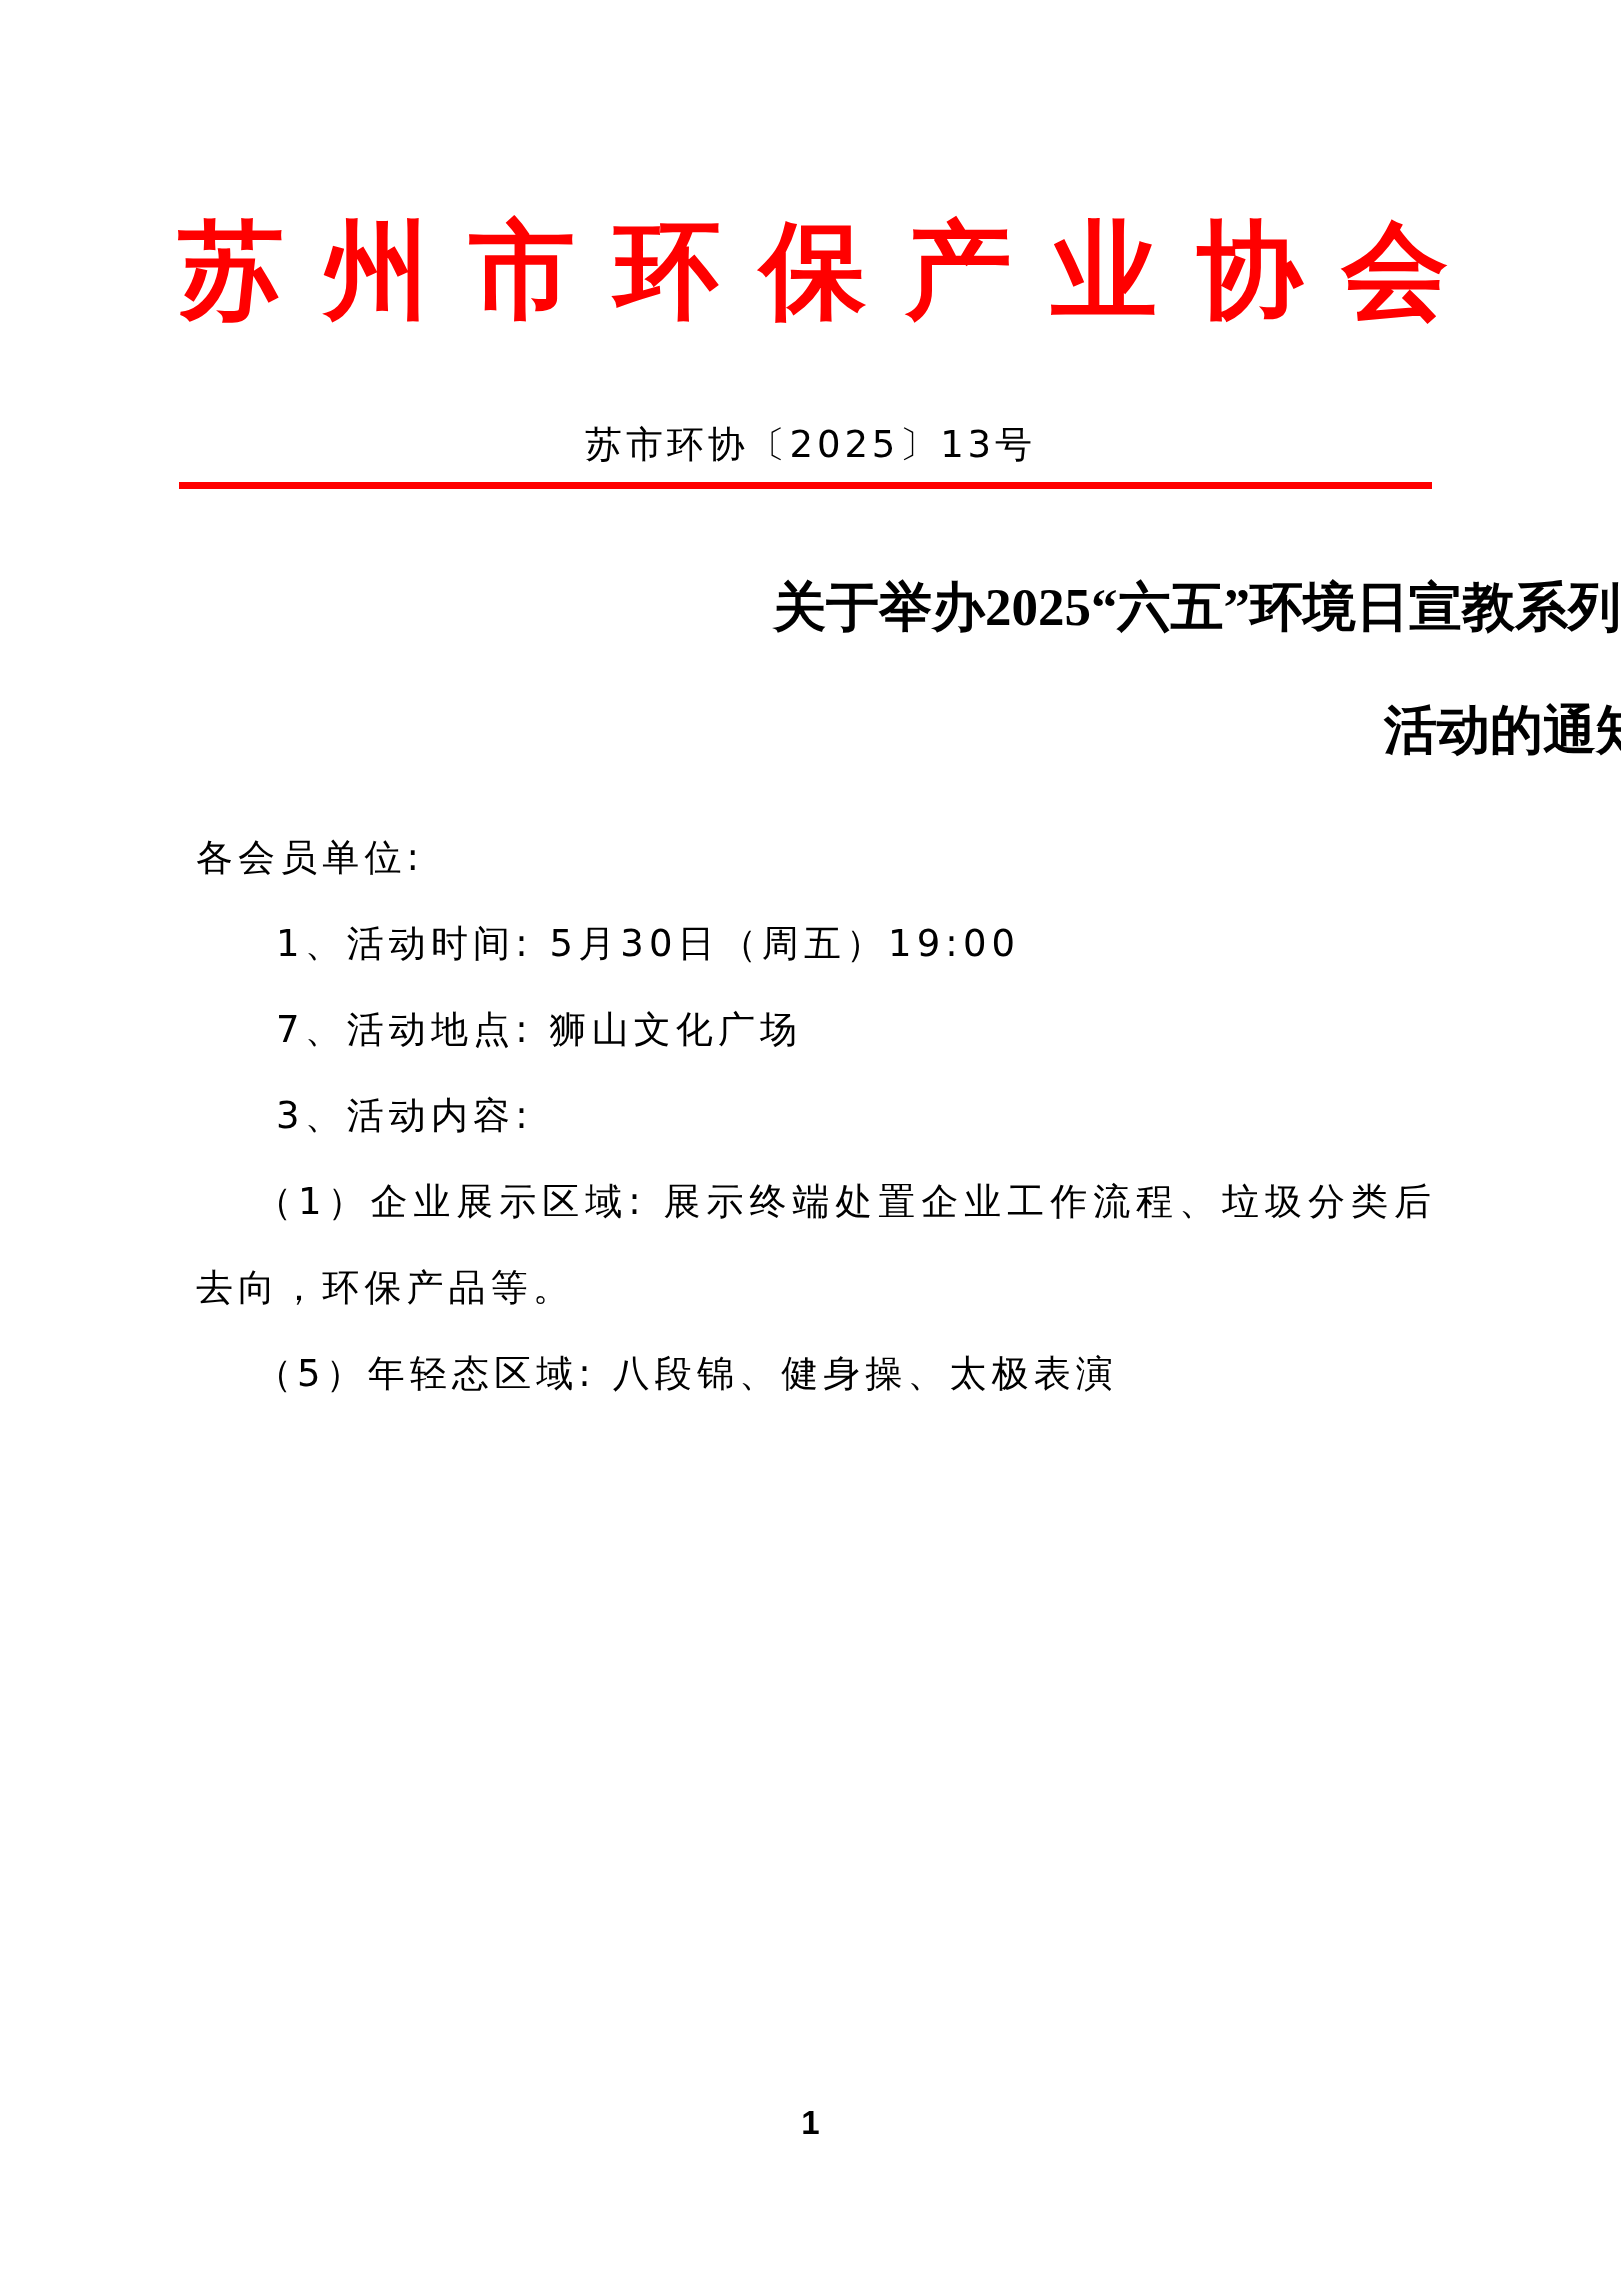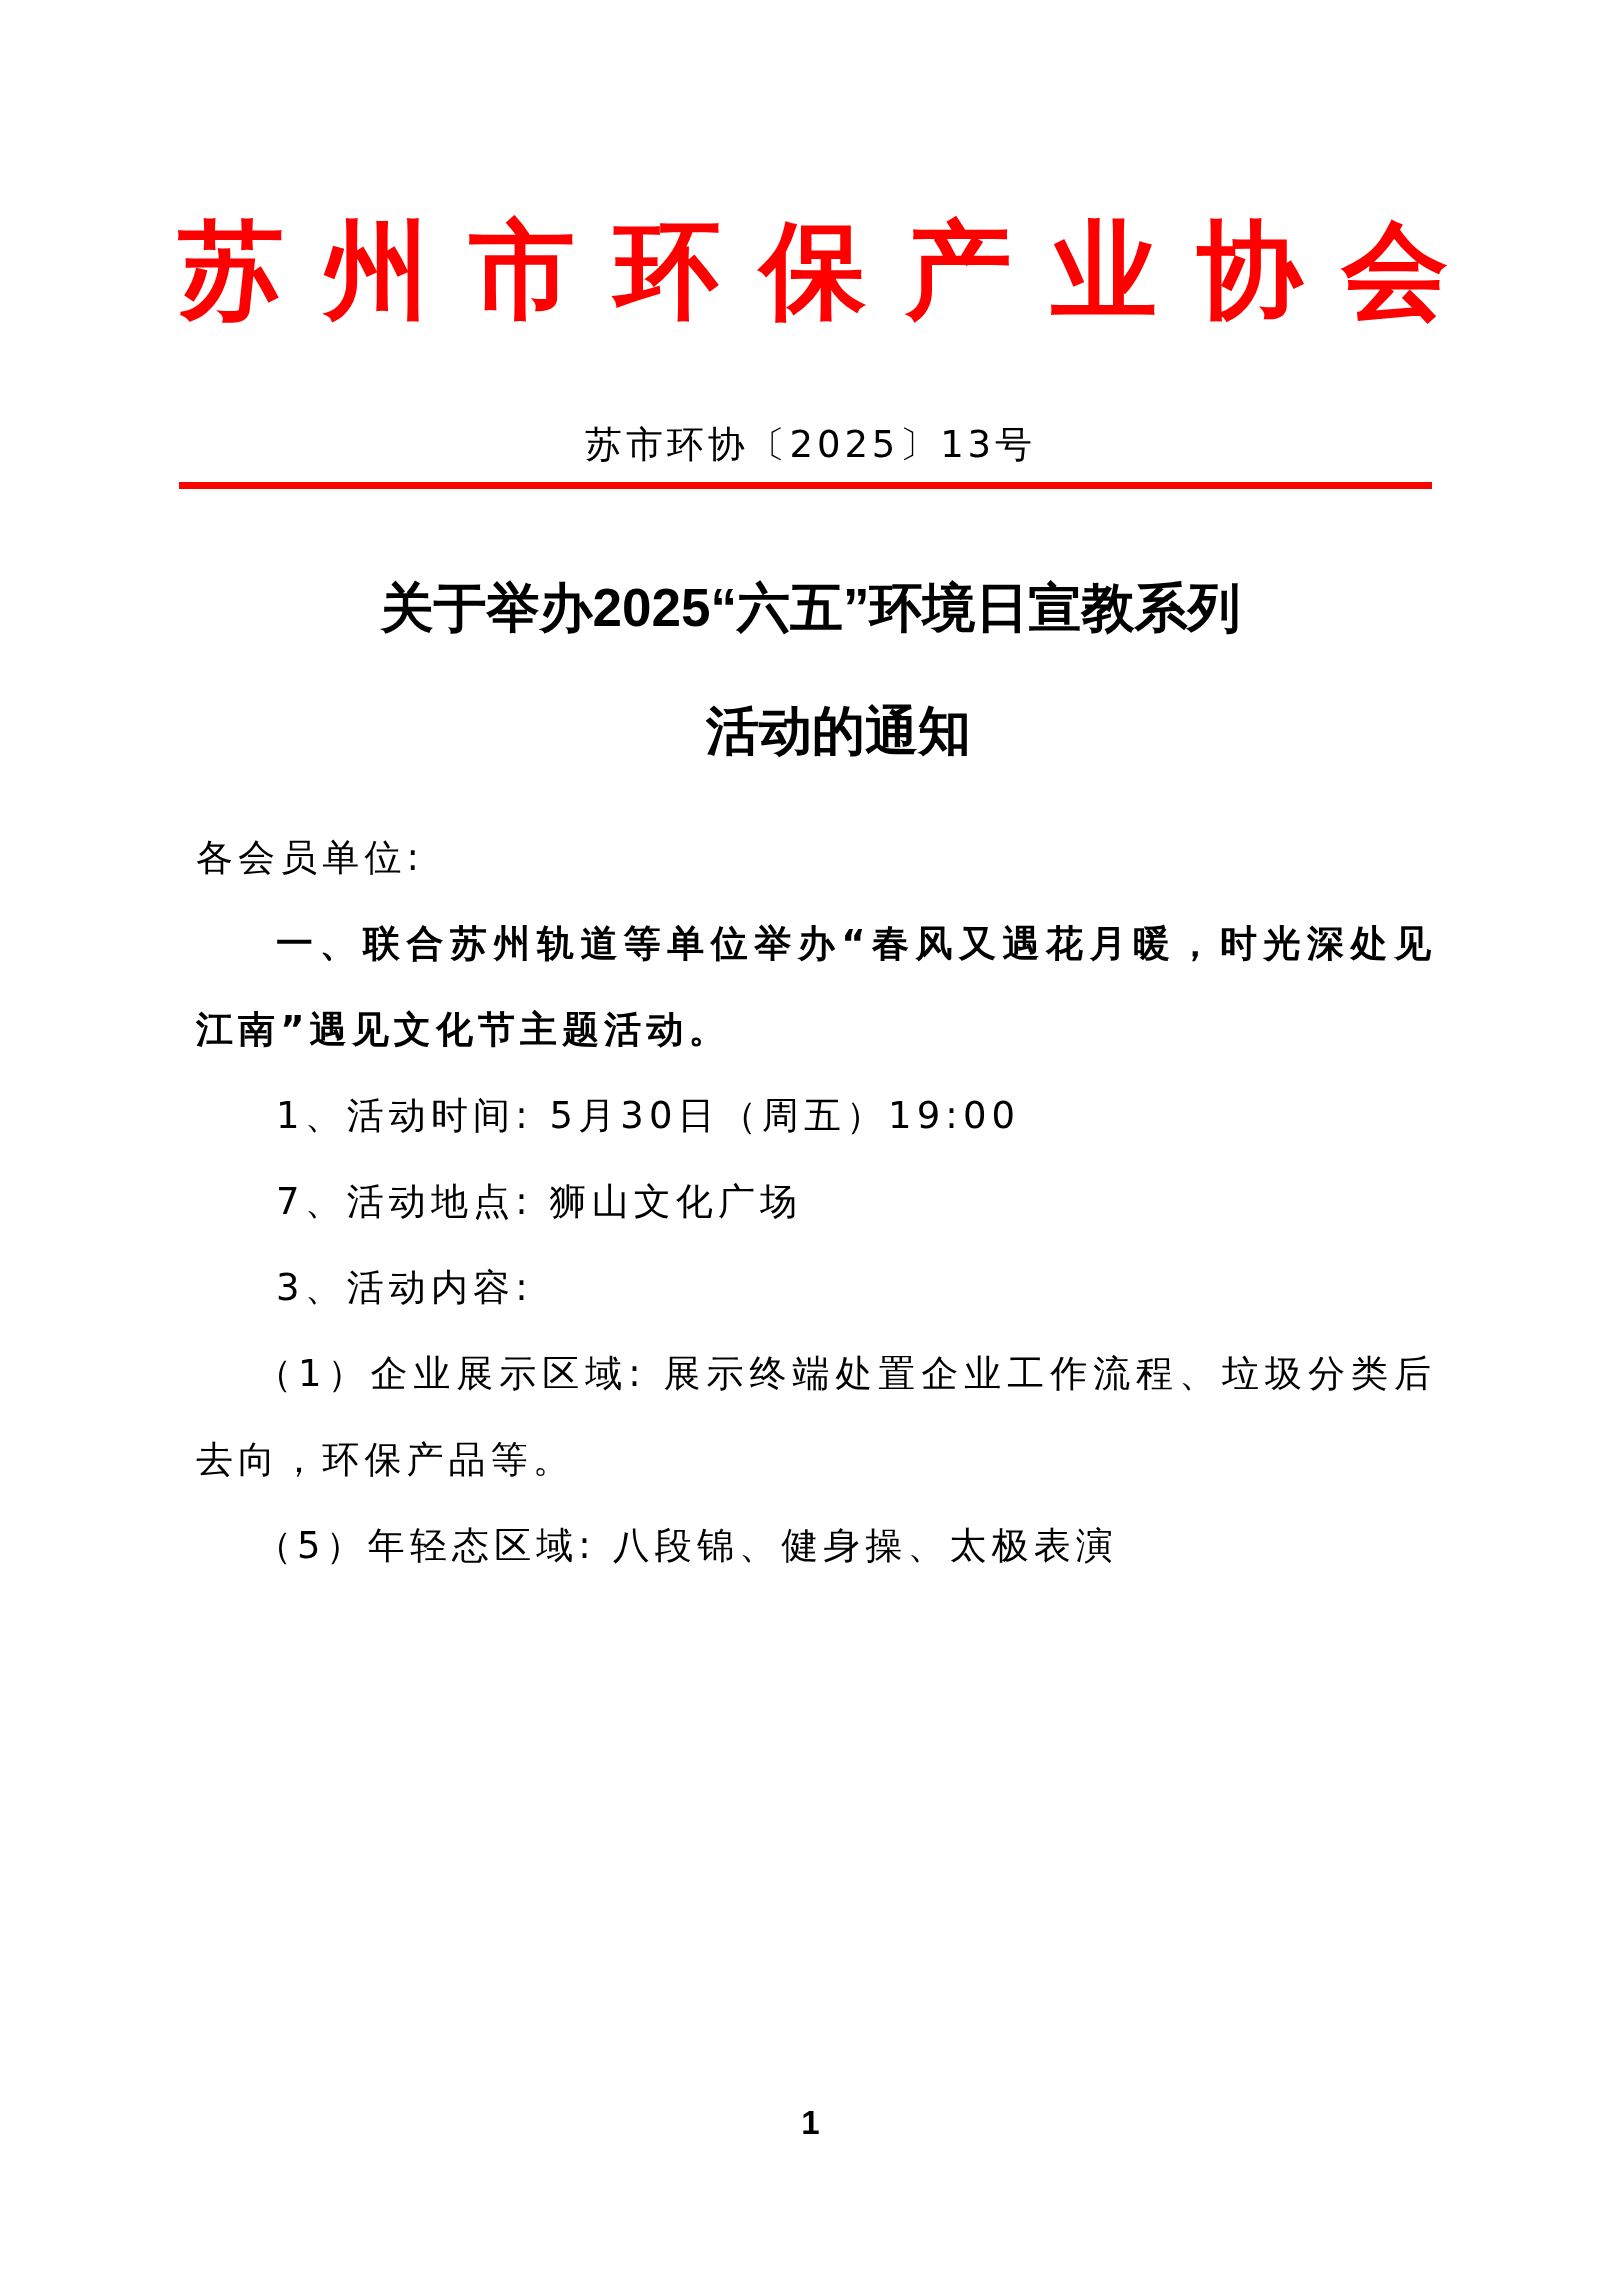--- a/index.html
+++ b/index.html
@@ -13,23 +13,23 @@
                font-family: "DejaVu Serif", serif; }
   .org-title span { display: inline-block; width: 110px; text-align: center; }
 
   .doc-number { position: absolute; left: 0; width: 1621px; top: 420px; text-align: center;
                 font-size: 37px; line-height: 49px; letter-spacing: 3.9px;
                 font-family: "DejaVu Sans", sans-serif; font-weight: normal; }
 
   .red-rule { position: absolute; left: 179px; top: 482px; width: 1253px; height: 6.9px;
               background: #ff0000; }
 
-  .doc-title { position: absolute; left: 0; width: 1621px; text-align: center;
+  .doc-title { position: absolute; left: 0; width: 1621px; text-align: right;
                font-weight: bold; font-size: 53px; line-height: 69px;
-               font-family: Liberation Sans, sans-serif; }
+               font-family: Liberation Serif, serif; }
   .doc-title.l1 { top: 573px; }
   .doc-title.l2 { top: 696px; margin-left: 28px; }
 
   .body { position: absolute; left: 196px; top: 815px; width: 1240px;
           font-size: 37px; line-height: 86px; letter-spacing: 5.1px;
           font-family: "DejaVu Sans", sans-serif; text-align: justify; }
   .body p { margin: 0; }
   .indent { text-indent: 80px; }
   .bold { font-weight: bold; }
 
@@ -56,21 +56,20 @@
 
   <div class="doc-number">苏市环协〔2025〕13号</div>
 
   <div class="red-rule"></div>
 
   <div class="doc-title l1">关于举办2025“六五”环境日宣教系列</div>
   <div class="doc-title l2">活动的通知</div>
 
   <div class="body">
     <p>各会员单位:</p>
-    <p class="indent bold">一、联合苏州轨道等单位举办“春风又遇花月暖，时光深处见江南”遇见文化节主题活动。</p>
     <p class="indent">1、活动时间: 5月30日（周五）19:00</p>
     <p class="indent">7、活动地点: 狮山文化广场</p>
     <p class="indent">3、活动内容:</p>
     <p class="indent" style="text-indent:59px">（1）企业展示区域: 展示终端处置企业工作流程、垃圾分类后去向，环保产品等。</p>
     <p class="indent" style="text-indent:59px">（5）年轻态区域: 八段锦、健身操、太极表演</p>
   </div>
 
   <div class="page-number">1</div>
 </div>
 

